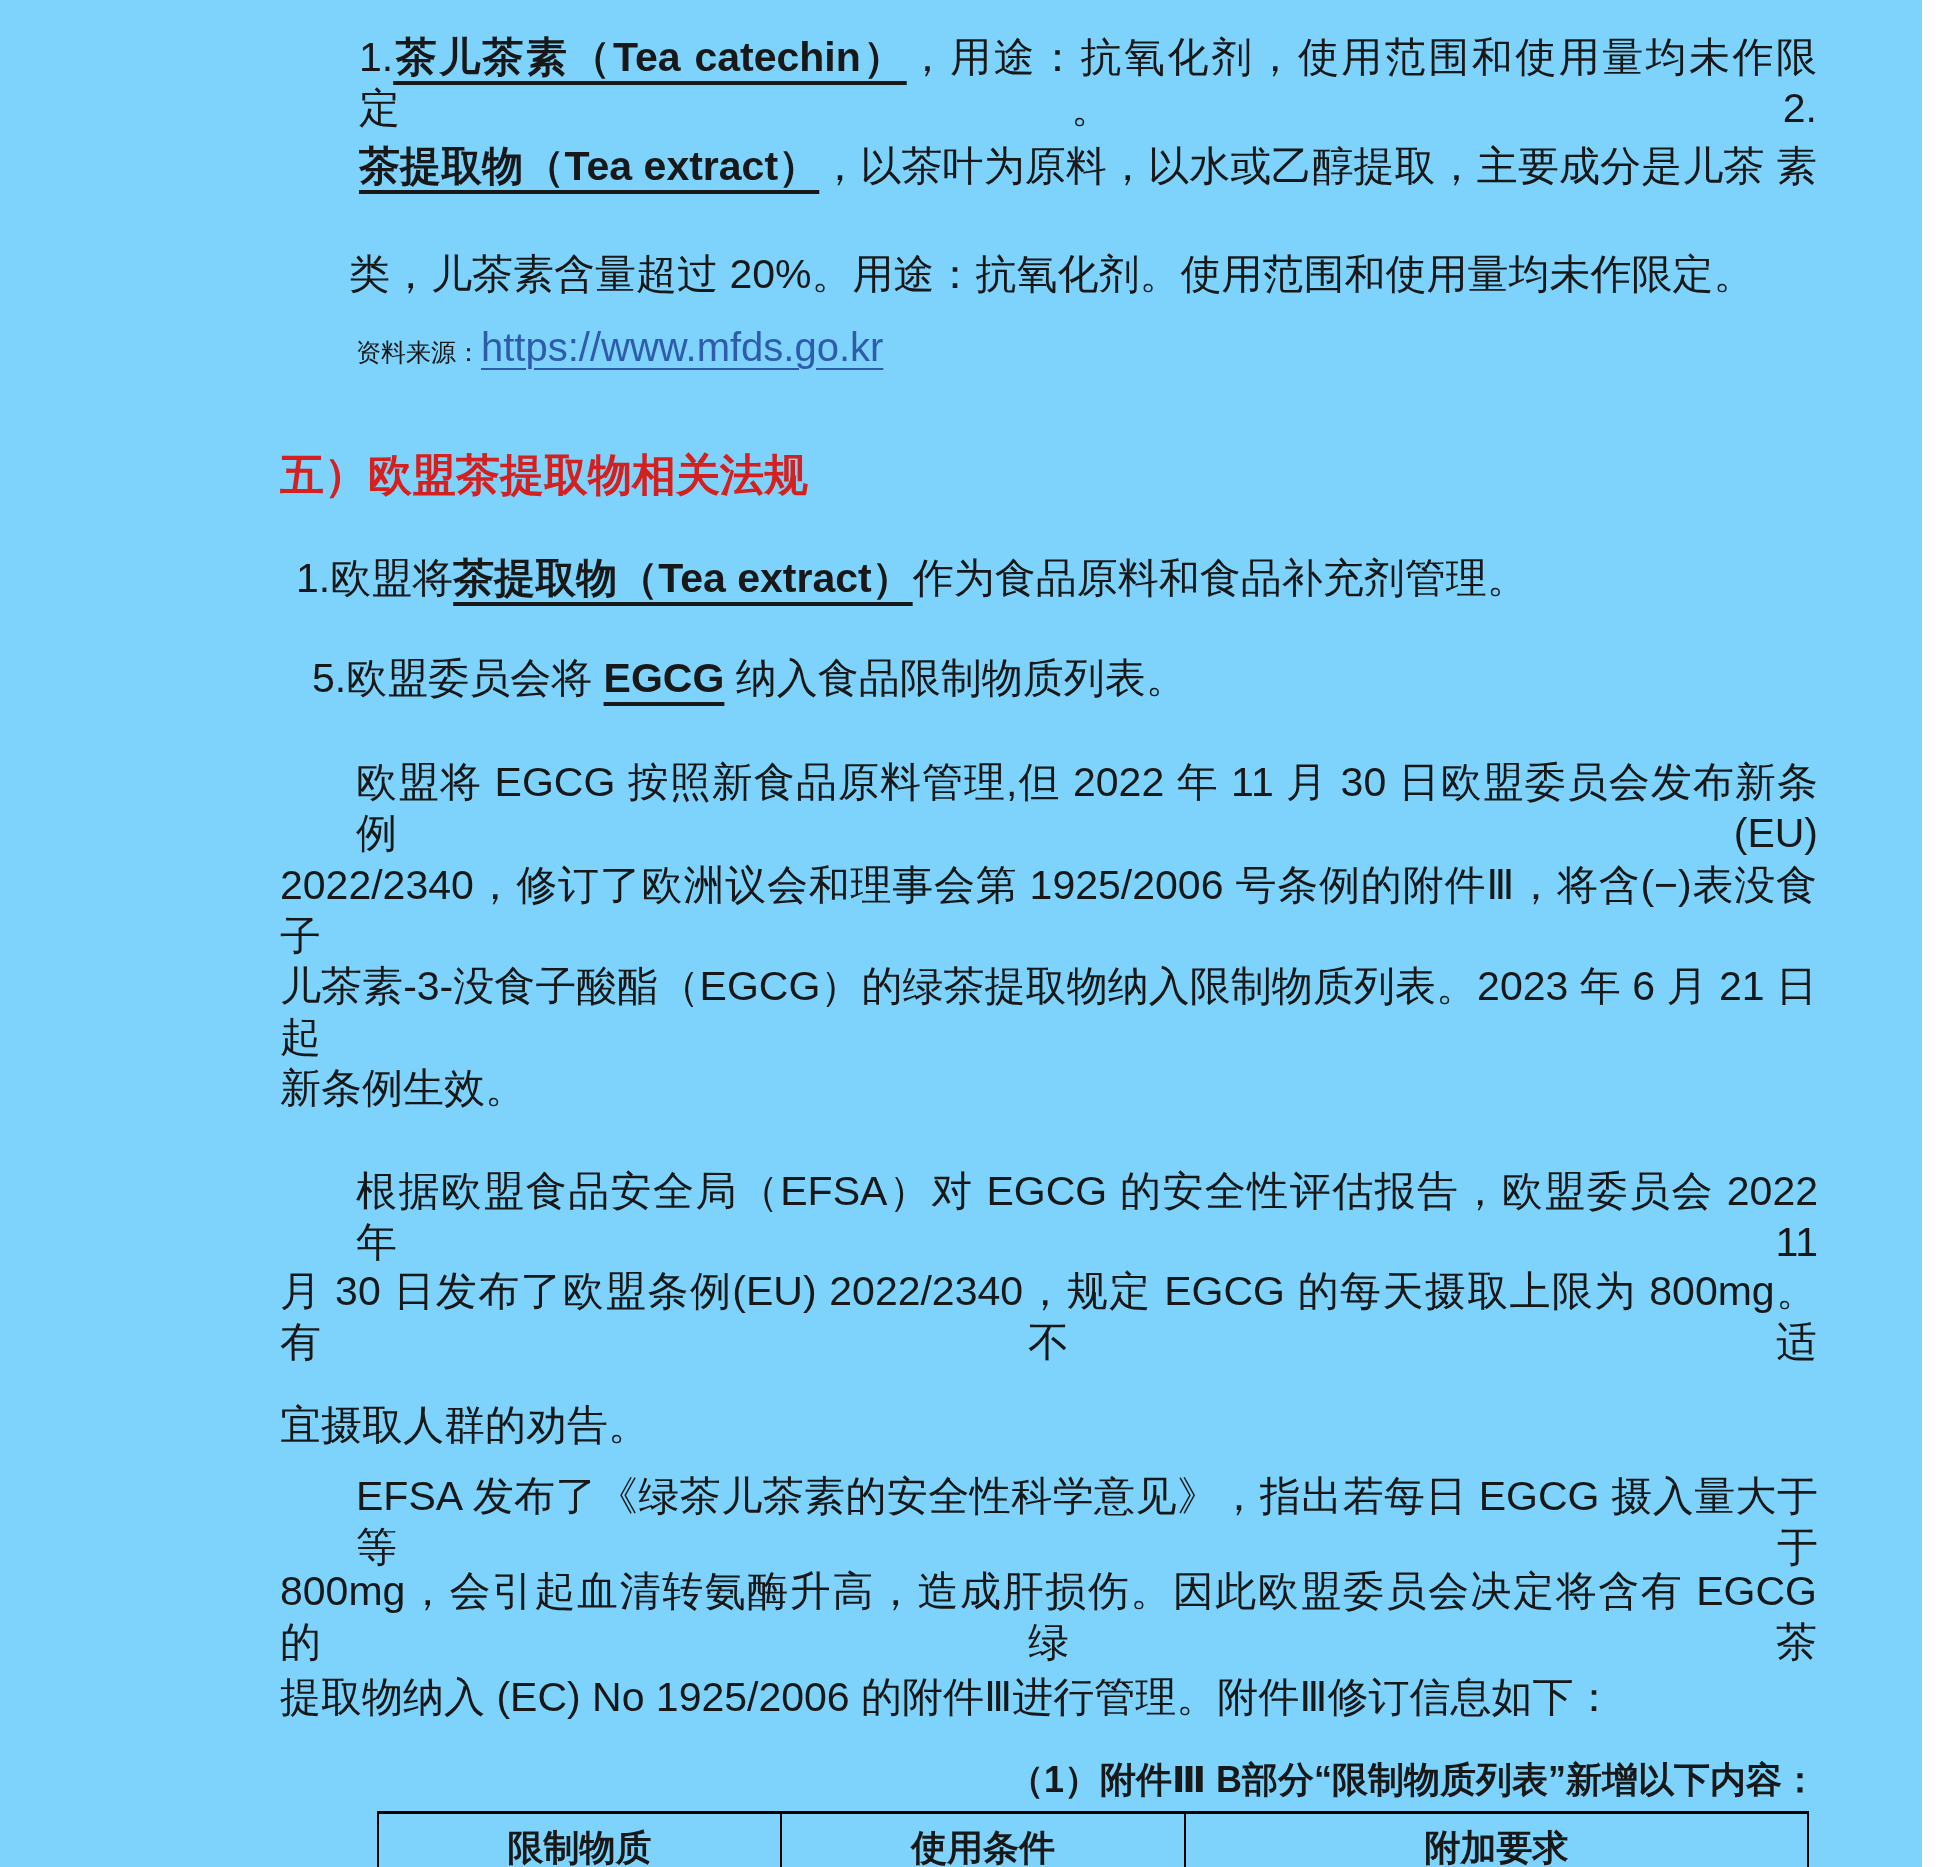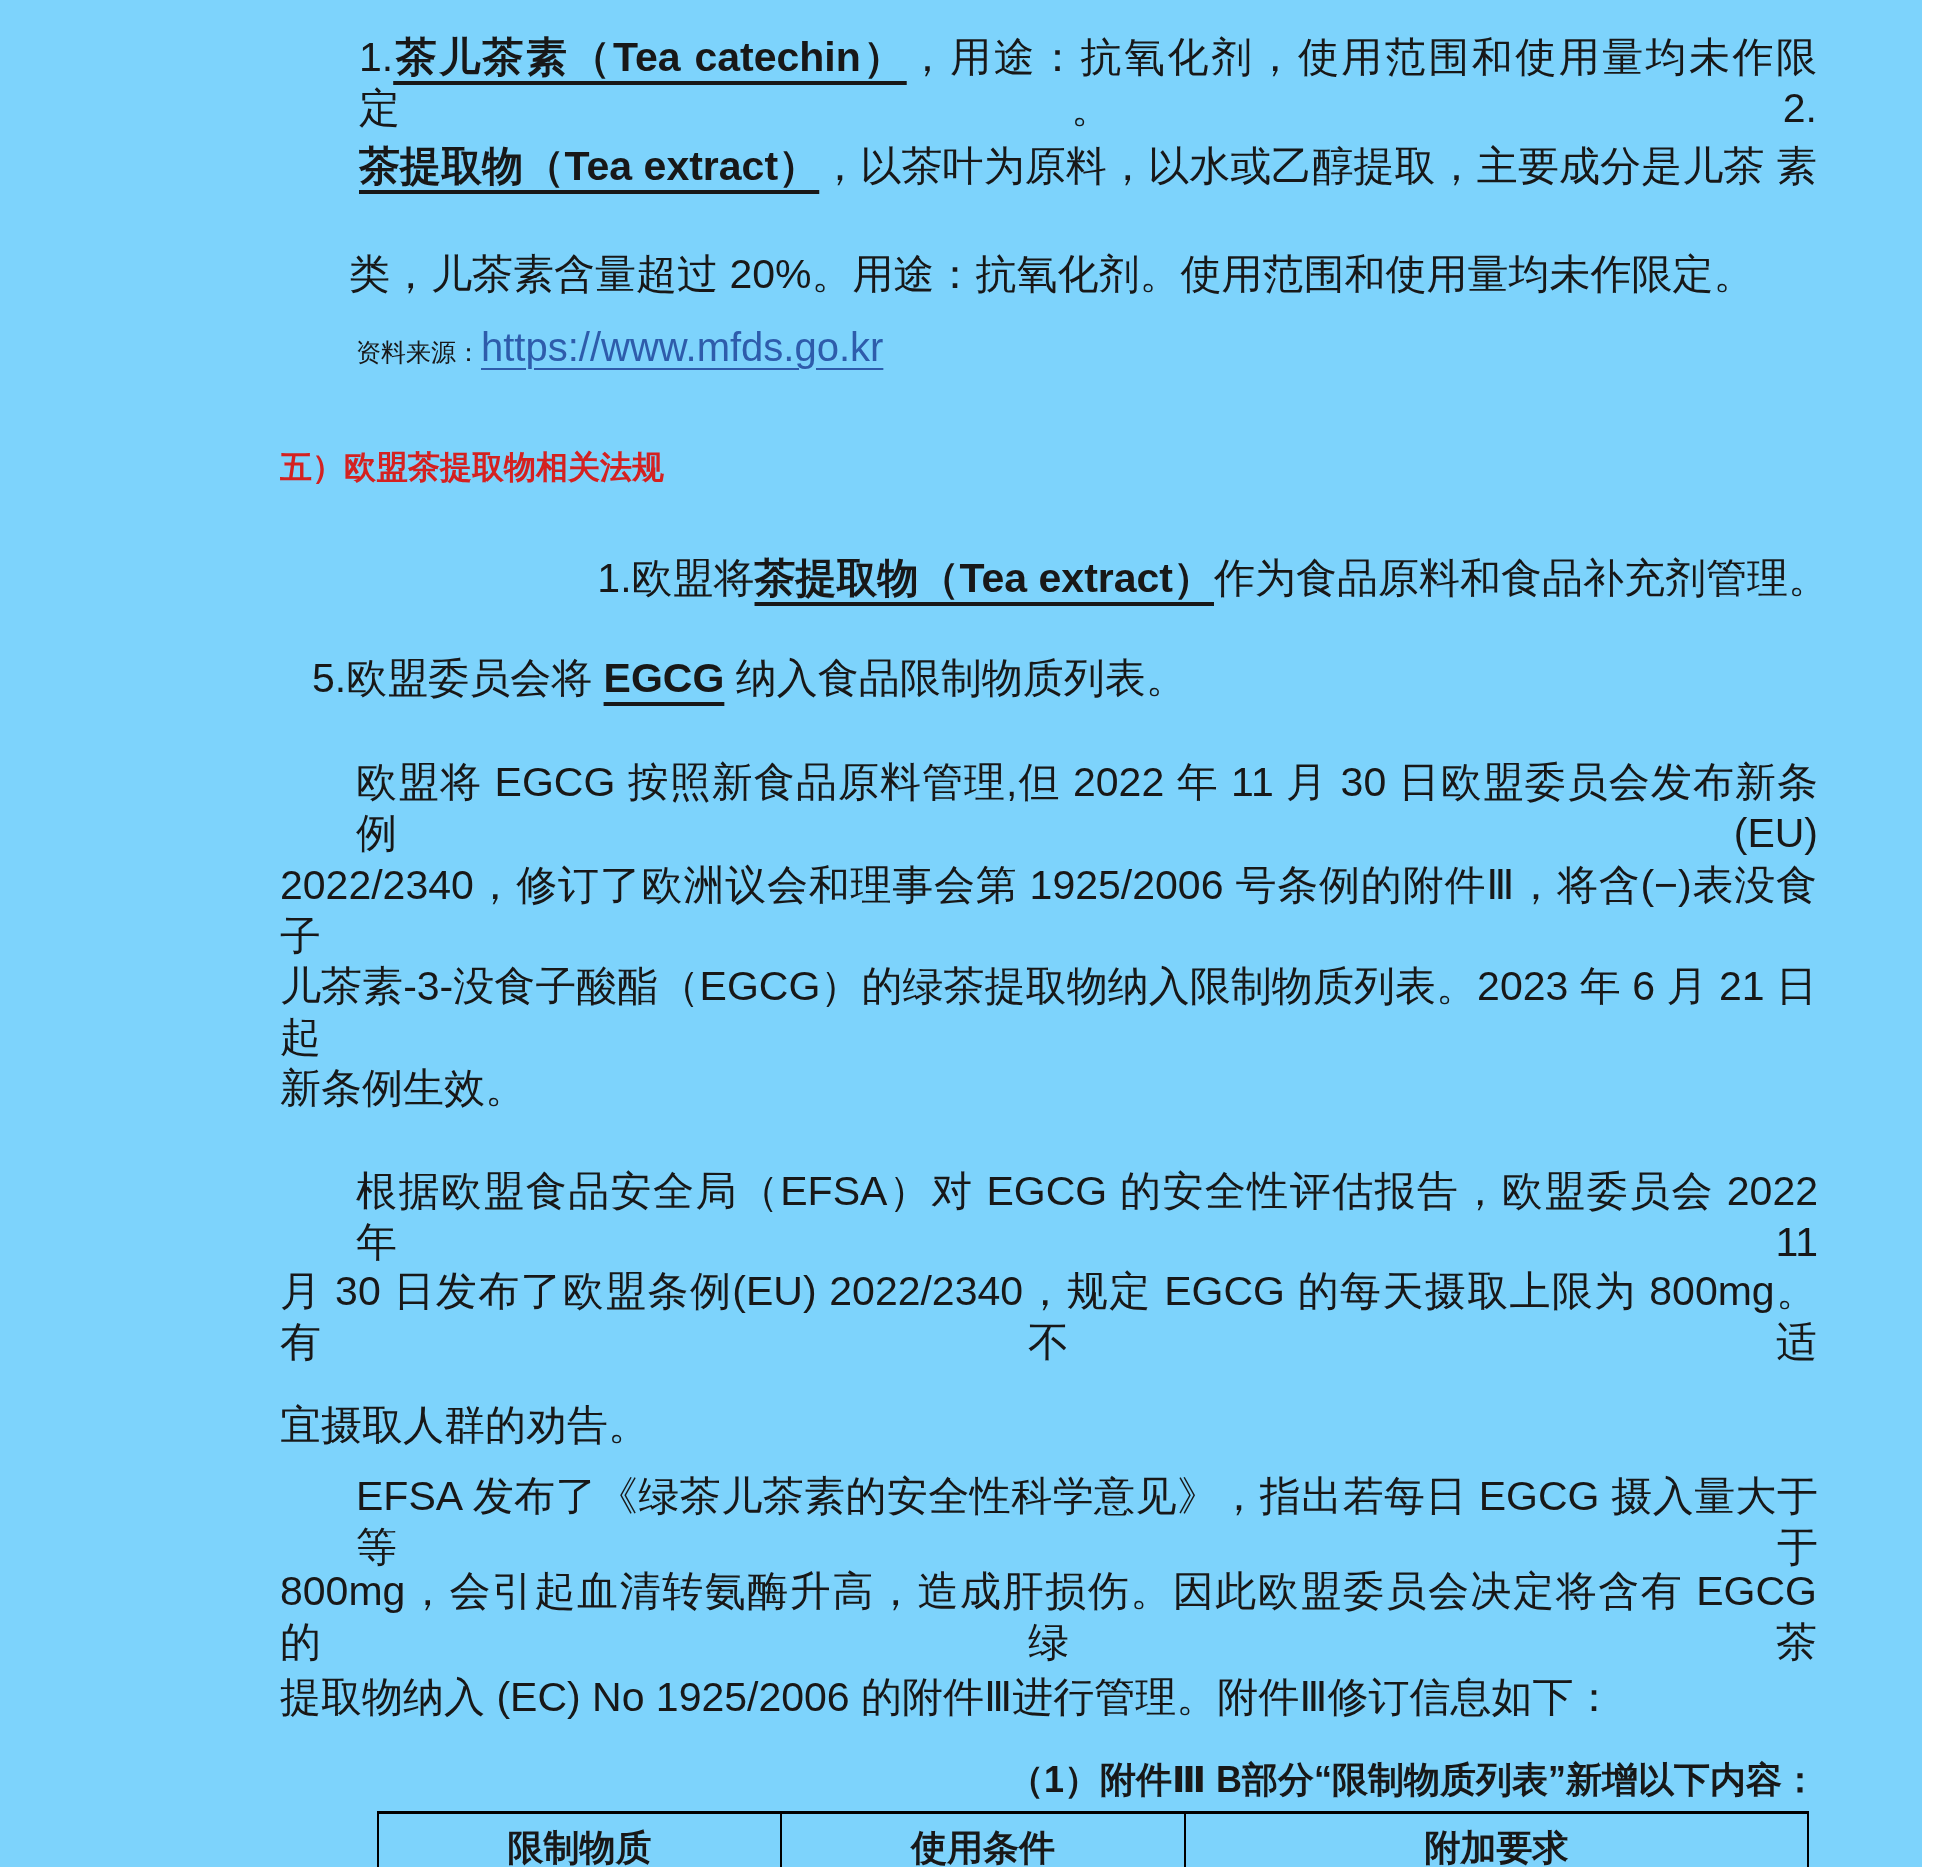--- a/index.html
+++ b/index.html
@@ -20,21 +20,21 @@
     white-space:normal;
   }
   .jst{ text-align:justify; text-align-last:justify; }
   .bu{
     font-weight:700;
     text-decoration:underline;
     text-decoration-thickness:4px;
     text-underline-offset:10.3px;
   }
   .heading{
-    font-size:32px;
+    font-size:44px;
     font-weight:700;
     color:#d42120;
   }
   .src-label{ font-size:25px; color:#181818; }
   .src-link{
     font-size:40px;
     color:#2e5cab;
     text-decoration:underline;
     text-decoration-thickness:2.4px;
     text-underline-offset:7.1px;
@@ -71,21 +71,21 @@
   <div class="line jst" style="top:32px;left:359px;width:1458px;"><span>1.</span><span class="bu">茶儿茶素（Tea catechin）</span><span>，用途：抗氧化剂，使用范围和使用量均未作限定。2.</span></div>
 
   <div class="line jst" style="top:141px;left:359px;width:1458px;"><span class="bu">茶提取物（Tea extract）</span><span>，以茶叶为原料，以水或乙醇提取，主要成分是儿茶 素</span></div>
 
   <div class="line" style="top:249px;left:349px;width:1458px;"><span>类，儿茶素含量超过 20%。用途：抗氧化剂。使用范围和使用量均未作限定。</span></div>
 
   <div class="line" style="top:322px;left:356px;width:1462px;"><span class="src-label">资料来源：</span><a class="src-link">https://www.mfds.go.kr</a></div>
 
   <div class="line heading" style="top:447px;left:280px;width:1537px;"><span>五）欧盟茶提取物相关法规</span></div>
 
-  <div class="line" style="top:553px;left:324px;width:1505px;text-align:right;"><span>1.欧盟将</span><span class="bu">茶提取物（Tea extract）</span><span>作为食品原料和食品补充剂管理。</span></div>
+  <div class="line" style="top:553px;left:296px;width:1505px;"><span>1.欧盟将</span><span class="bu">茶提取物（Tea extract）</span><span>作为食品原料和食品补充剂管理。</span></div>
 
   <div class="line" style="top:653px;left:312px;width:1505px;"><span>5.欧盟委员会将 </span><span class="bu">EGCG</span><span> 纳入食品限制物质列表。</span></div>
 
   <div class="line jst" style="top:757px;left:356px;width:1462px;"><span>欧盟将 EGCG 按照新食品原料管理,但 2022 年 11 月 30 日欧盟委员会发布新条例 (EU)</span></div>
   <div class="line jst" style="top:860px;left:280px;width:1537px;"><span>2022/2340，修订了欧洲议会和理事会第 1925/2006 号条例的附件Ⅲ，将含(−)表没食子</span></div>
   <div class="line jst" style="top:961px;left:280px;width:1537px;"><span>儿茶素-3-没食子酸酯（EGCG）的绿茶提取物纳入限制物质列表。2023 年 6 月 21 日起</span></div>
   <div class="line" style="top:1063px;left:280px;width:1537px;"><span>新条例生效。</span></div>
 
   <div class="line jst" style="top:1166px;left:356px;width:1462px;"><span>根据欧盟食品安全局（EFSA）对 EGCG 的安全性评估报告，欧盟委员会 2022 年 11</span></div>
   <div class="line jst" style="top:1266px;left:280px;width:1537px;"><span>月 30 日发布了欧盟条例(EU) 2022/2340，规定 EGCG 的每天摄取上限为 800mg。有不适</span></div>

